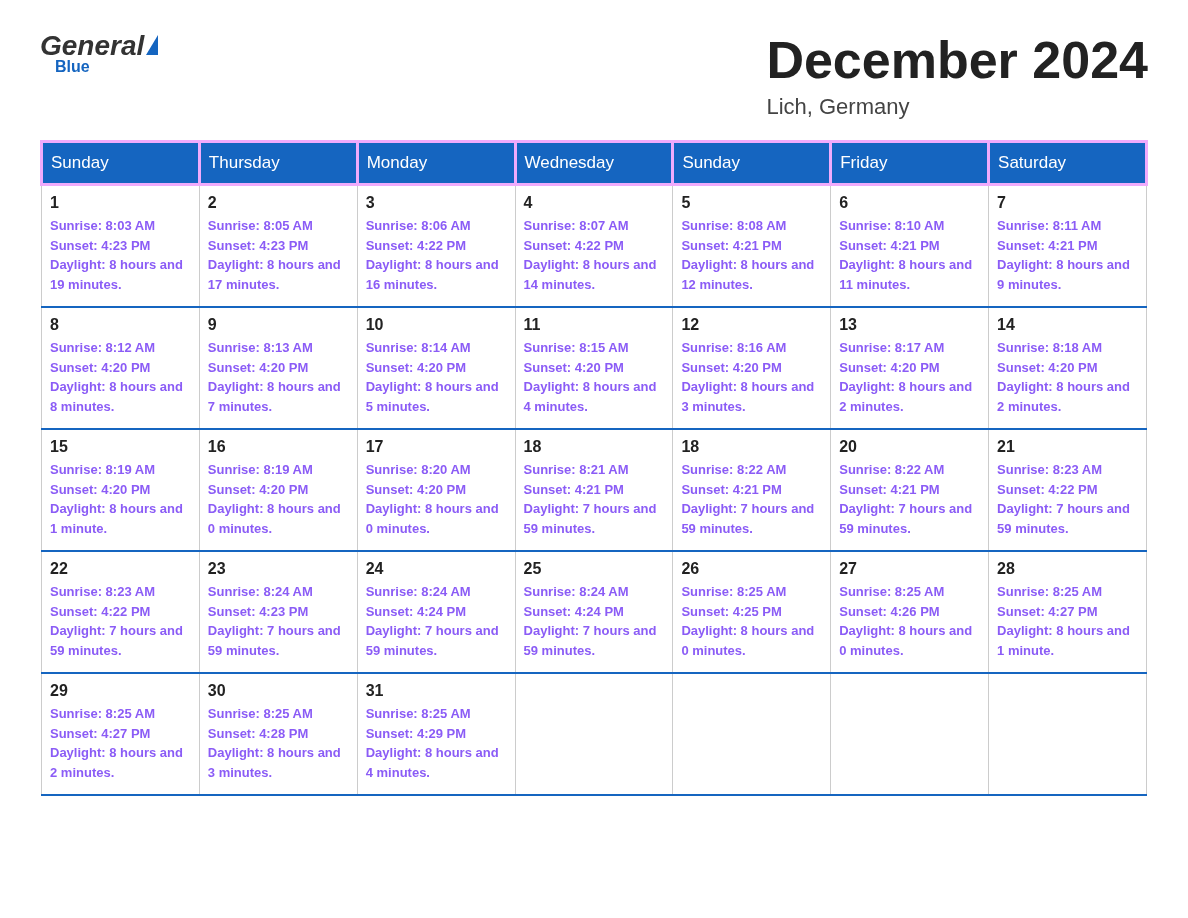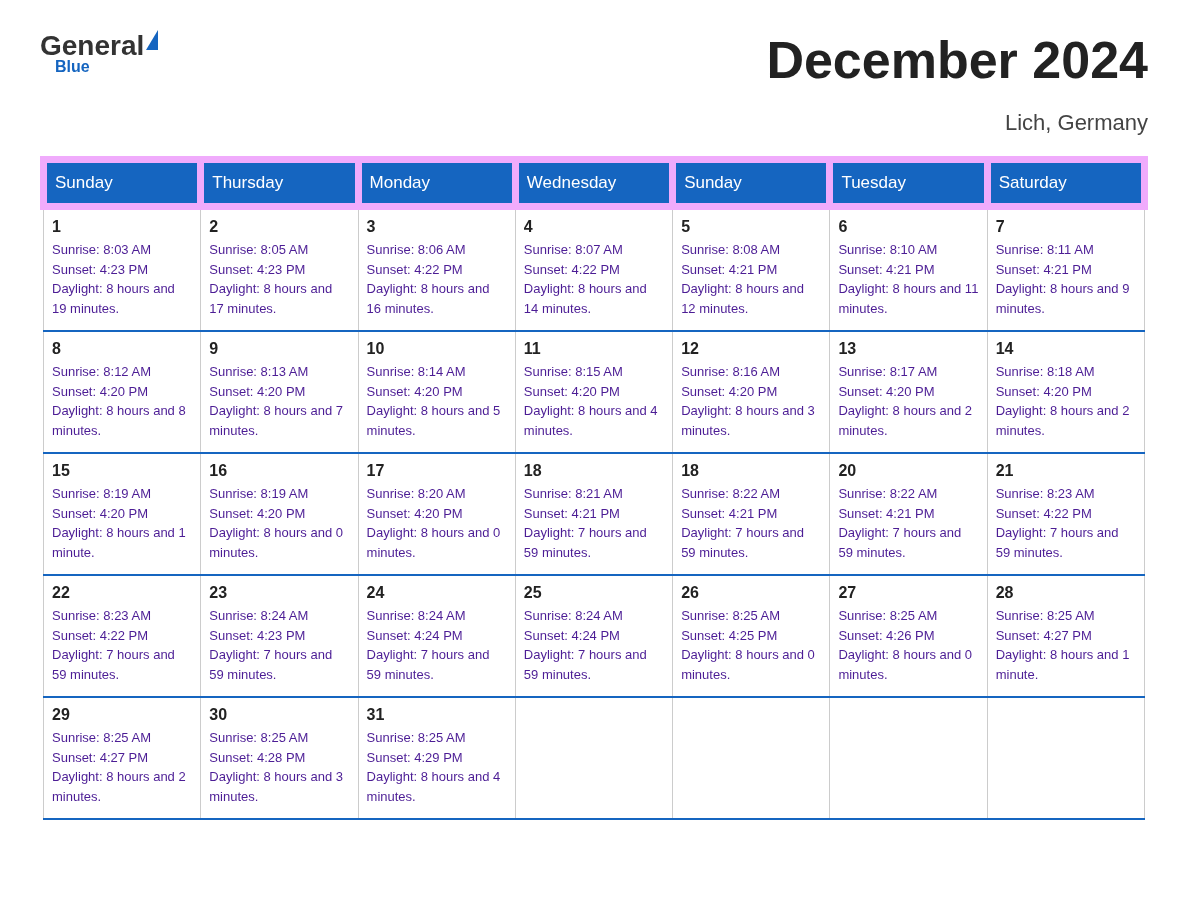--- a/index.html
+++ b/index.html
@@ -15,68 +15,68 @@
       justify-content: space-between;
       align-items: flex-start;
       margin-bottom: 20px;
     }
     .logo {
       display: flex;
       flex-direction: column;
     }
     .logo-text {
       display: flex;
-      align-items: flex-start;
+      align-items: center;
       font-size: 28px;
       font-weight: bold;
       color: #333;
+      font-style: italic;
     }
     .logo-general { color: #333; }
     .logo-triangle {
       width: 0; height: 0;
       border-left: 12px solid transparent;
       border-bottom: 20px solid #1565c0;
       margin-left: 2px;
       margin-bottom: 2px;
     }
     .logo-underline {
       font-size: 16px;
       color: #1565c0;
       font-weight: bold;
       margin-top: -4px;
       margin-left: 15px;
     }
     .title-block {
-      text-align: right;
     }
     .month-title {
       font-size: 52px;
       font-weight: bold;
       color: #222;
     }
     .location {
       font-size: 22px;
       color: #444;
-      margin-top: 20px;
+      margin-top: 4px;
     }
     table {
       width: 100%;
       border-collapse: collapse;
       table-layout: fixed;
     }
     thead tr {
       background-color: #1565c0;
       color: #fff;
     }
     thead th {
       padding: 10px 8px;
       font-size: 17px;
       font-weight: normal;
       text-align: left;
-      border: 7px solid #f0abfc;
+      border: 3px solid #f0abfc;
     }
     tbody tr {
       border-bottom: 2px solid #1565c0;
     }
     tbody td {
       vertical-align: top;
       padding: 8px 8px 12px 8px;
       font-size: 13.5px;
       color: #333;
       border-right: 1px solid #ccc;
@@ -85,21 +85,22 @@
     }
     .day-number {
       font-size: 16px;
       font-weight: bold;
       margin-bottom: 4px;
       color: #222;
     }
     .day-info {
       font-size: 13px;
       line-height: 1.5;
-      color: #4c1d95;
+      color: #8b5cf6;
+      font-weight: bold;
     }
     tbody td:last-child { border-right: 1px solid #ccc; }
     .empty-cell { background: #fff; }
   </style>
 </head>
 <body>
 
 <div class="header">
   <div class="logo">
     <div class="logo-text">
@@ -115,21 +116,21 @@
 </div>
 
 <table>
   <thead>
     <tr>
     <th>Sunday</th>
         <th>Thursday</th>
         <th>Monday</th>
         <th>Wednesday</th>
         <th>Sunday</th>
-        <th>Tuesday</th>
+        <th>Friday</th>
         <th>Saturday</th>
       </tr>
   </thead>
   <tbody id="calendar-body">
   <tr>
         <td>
           <div class="day-number">1</div>
           <div class="day-info">Sunrise: 8:03 AM<br>Sunset: 4:23 PM<br>Daylight: 8 hours and 19 minutes.</div>
         </td>
         <td>

